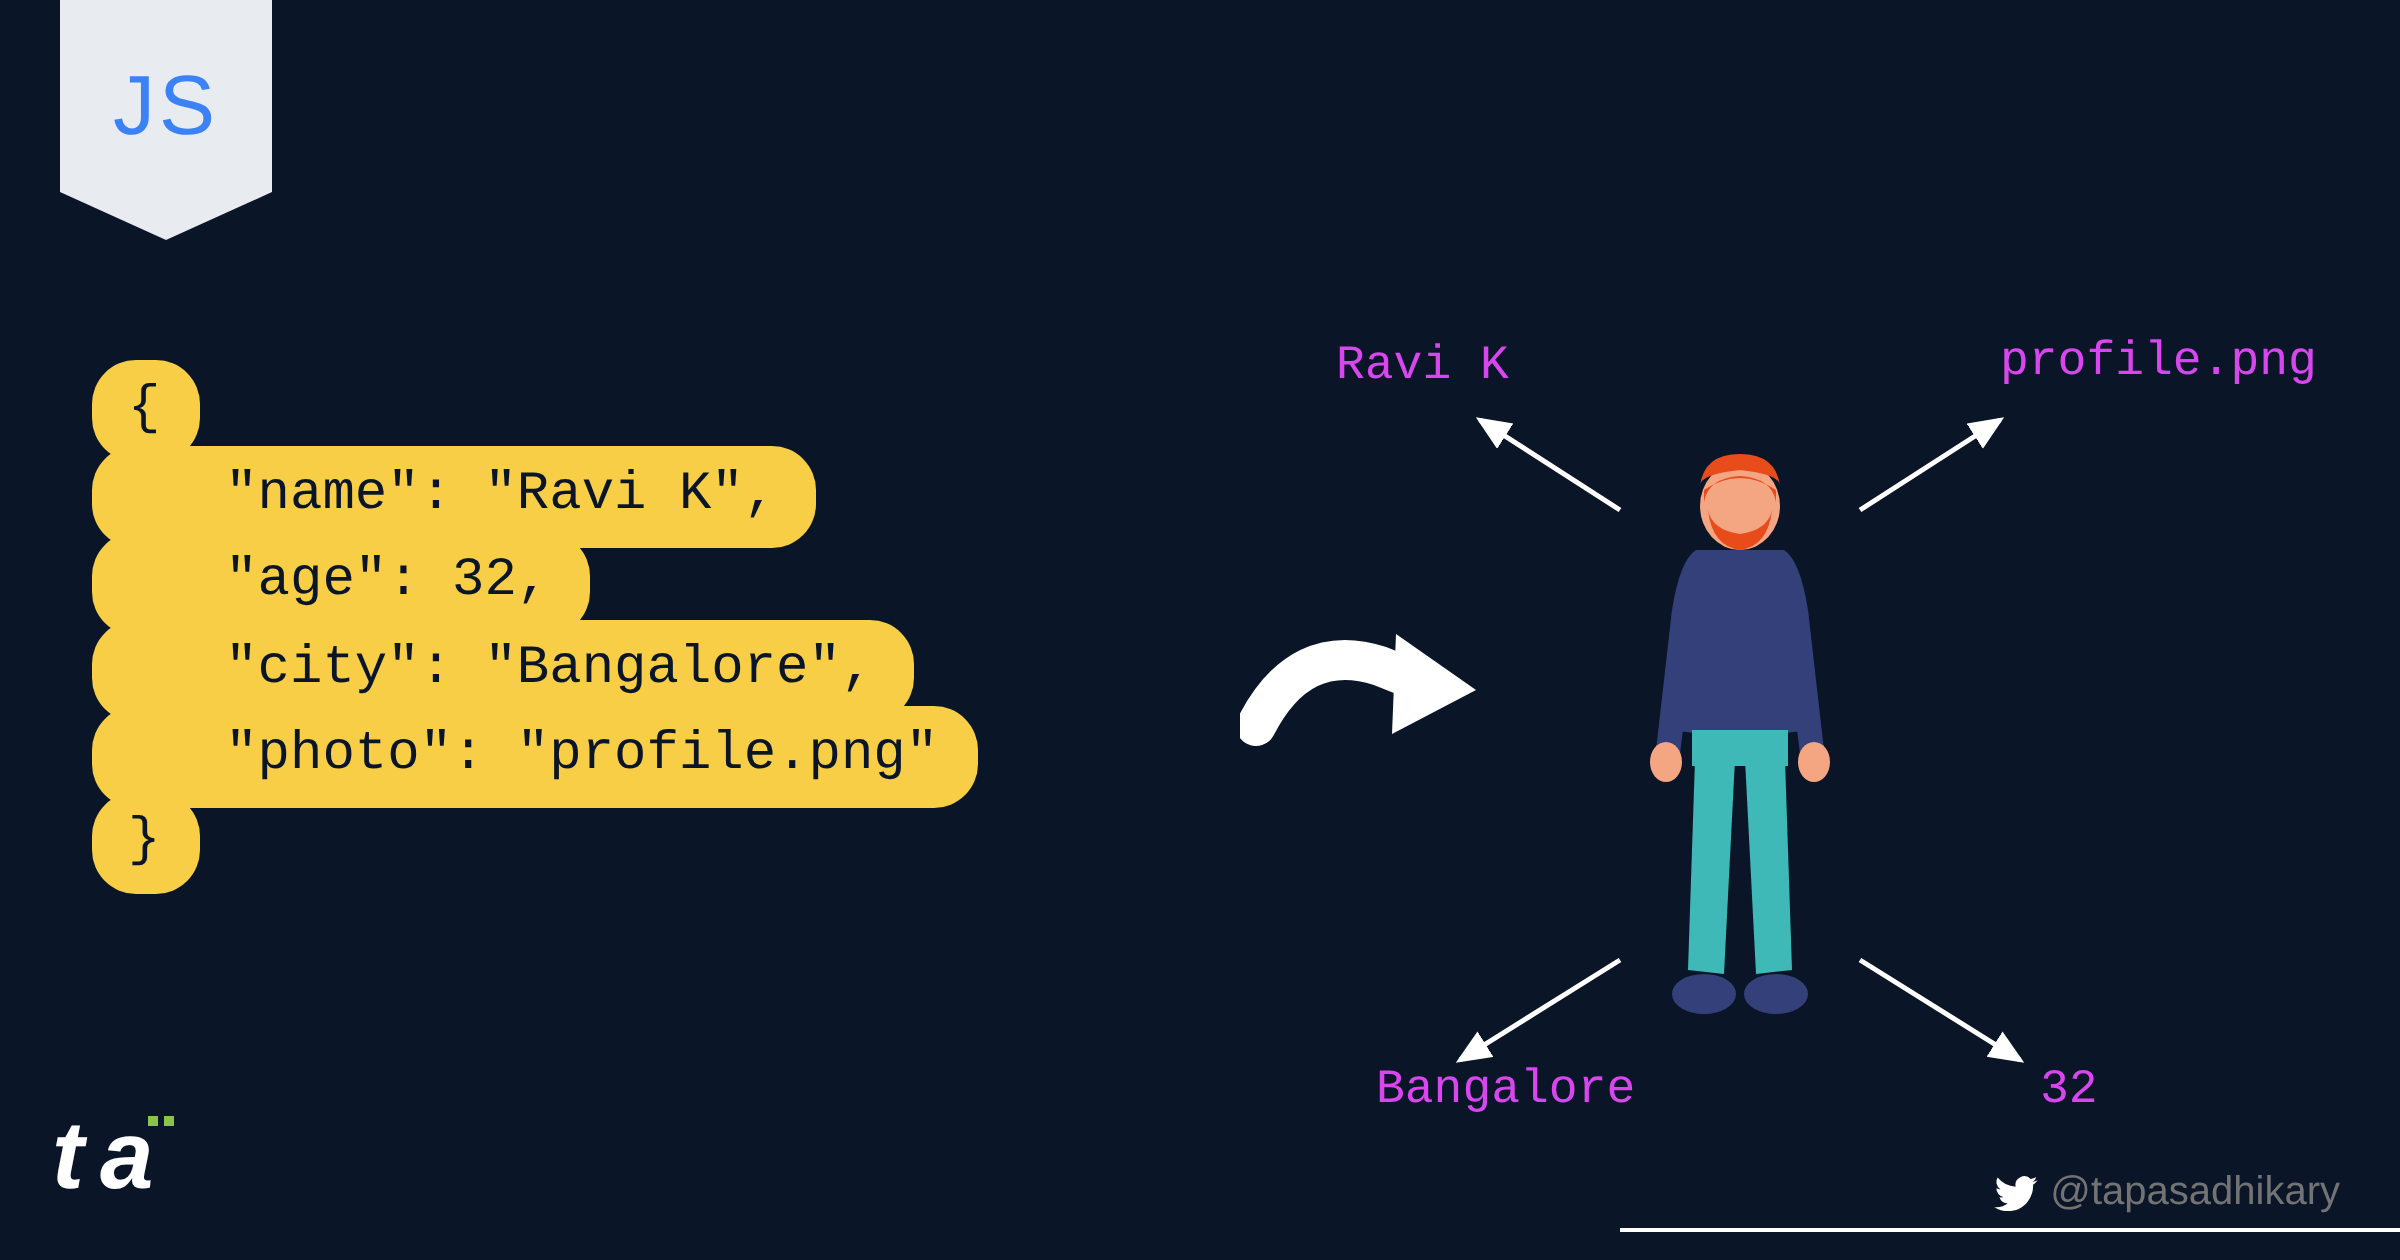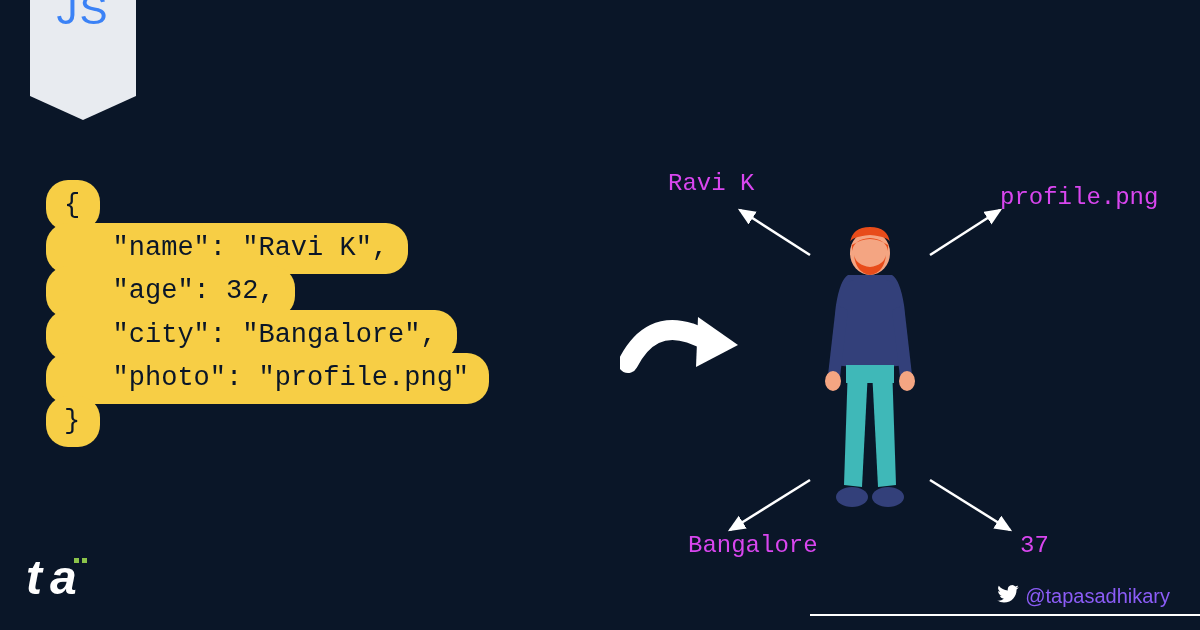--- a/index.html
+++ b/index.html
@@ -13,21 +13,21 @@
   }
   .js-badge {
     position: absolute;
     top: 0;
     left: 30px;
     width: 106px;
     height: 120px;
     background: #e8ebf0;
     clip-path: polygon(0 0, 100% 0, 100% 80%, 50% 100%, 0 80%);
     display: flex;
-    align-items: flex-start;
+    align-items: center;
     justify-content: center;
   }
   .js-badge-text {
     color: #3b82f6;
     font-size: 42px;
     font-weight: 400;
     margin-top: -14px;
     letter-spacing: 2px;
   }
   .code-block {
@@ -71,24 +71,24 @@
     position: absolute;
     bottom: 22px;
     left: 26px;
     width: 70px;
     height: 60px;
   }
   .handle {
     position: absolute;
     bottom: 22px;
     right: 30px;
-    color: #8b5cf6;
+    color: #737373;
     font-size: 20px;
     display: flex;
-    align-items: flex-start;
+    align-items: center;
     gap: 6px;
   }
   .bottom-line {
     position: absolute;
     bottom: 14px;
     right: 0;
     width: 390px;
     height: 2px;
     background: #fff;
   }
@@ -150,23 +150,23 @@
   <line x1="810" y1="255" x2="740" y2="210" stroke="#fff" stroke-width="2.5" marker-end="url(#arrowhead)"></line>
 
   <line x1="930" y1="255" x2="1000" y2="210" stroke="#fff" stroke-width="2.5" marker-end="url(#arrowhead)"></line>
 
   <line x1="810" y1="480" x2="730" y2="530" stroke="#fff" stroke-width="2.5" marker-end="url(#arrowhead)"></line>
 
   <line x1="930" y1="480" x2="1010" y2="530" stroke="#fff" stroke-width="2.5" marker-end="url(#arrowhead)"></line>
 </svg>
 
 <div class="label" style="top:170px;left:668px">Ravi K</div>
-<div class="label" style="top:184px;left:1000px">profile.png</div>
+<div class="label" style="top:168px;left:1000px">profile.png</div>
 <div class="label" style="top:532px;left:688px">Bangalore</div>
-<div class="label" style="top:532px;left:1020px">37</div>
+<div class="label" style="top:532px;left:1020px">32</div>
 
 <svg class="ta-logo" viewBox="0 0 70 60">
   <text x="0" y="46" font-size="48" font-weight="900" fill="#fff" font-family="Arial" font-style="italic">t</text>
   <text x="24" y="46" font-size="48" font-weight="900" fill="#fff" font-family="Arial" font-style="italic">a</text>
   <rect x="48" y="10" width="5" height="5" fill="#8bc34a"></rect>
   <rect x="56" y="10" width="5" height="5" fill="#8bc34a"></rect>
 </svg>
 
 <div class="bottom-line"></div>
 <div class="handle">

